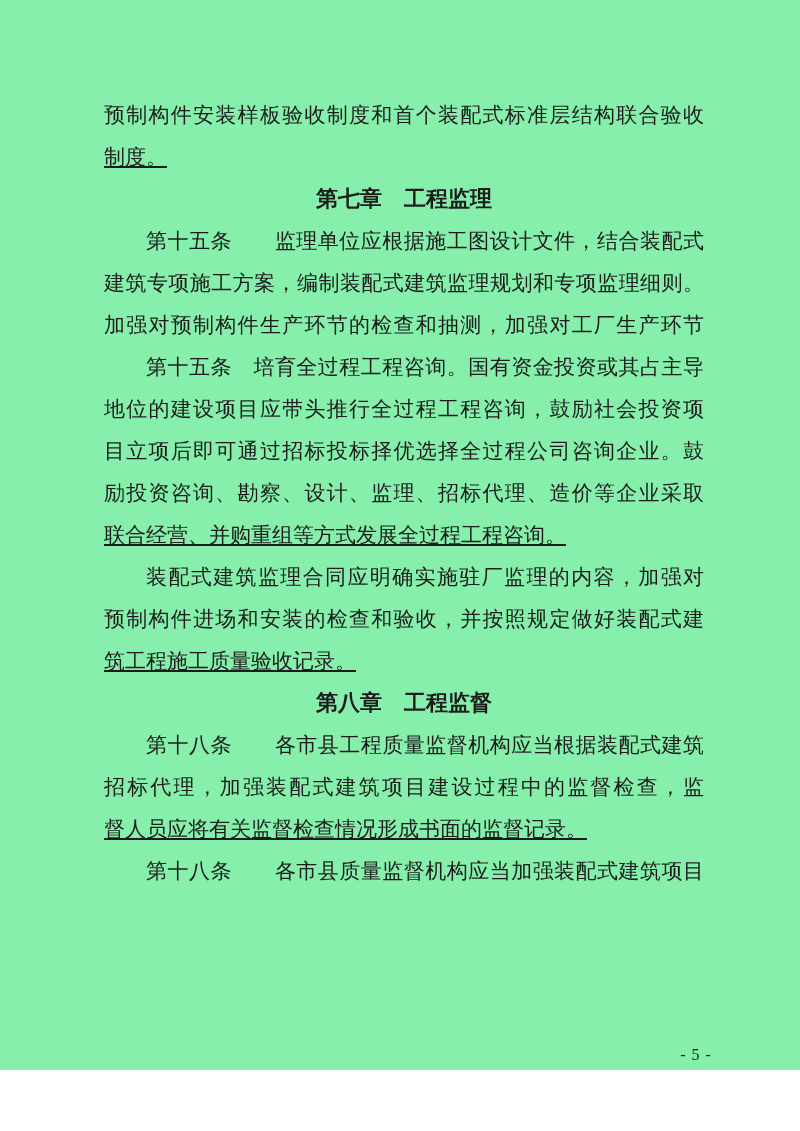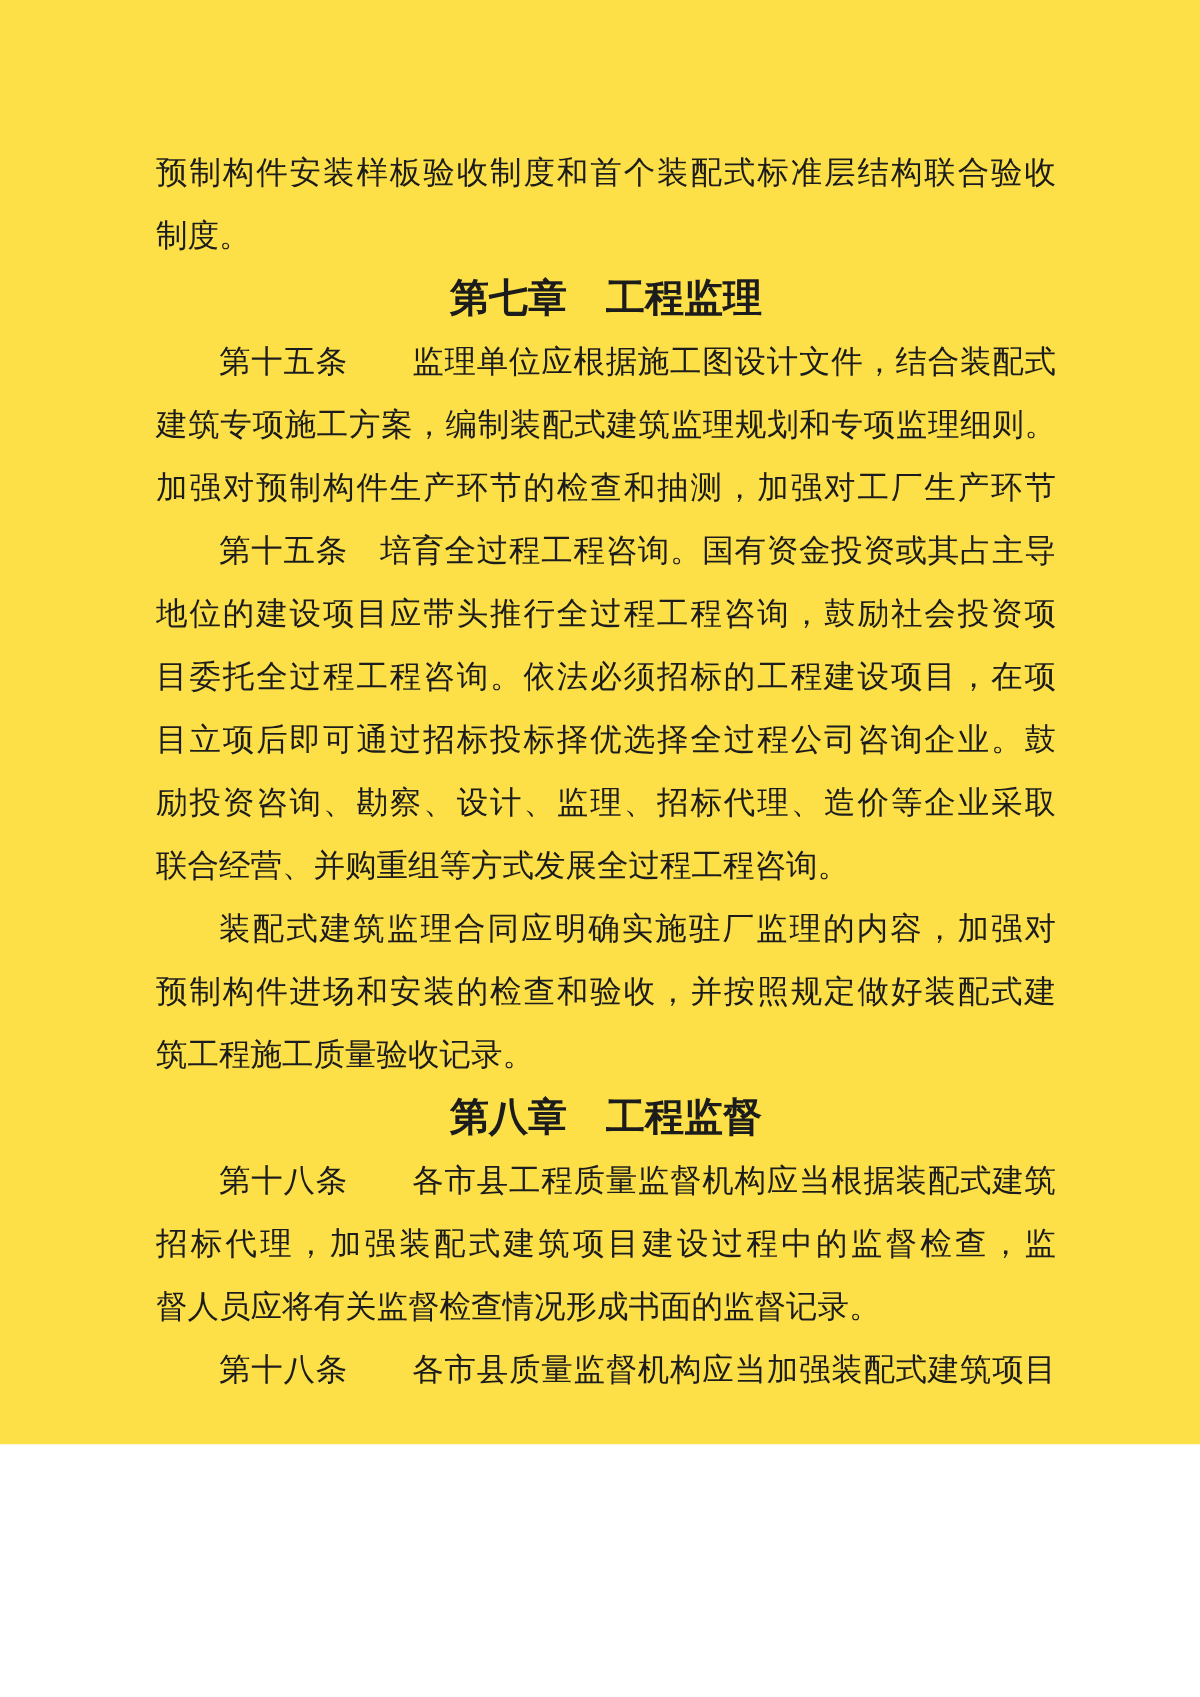--- a/index.html
+++ b/index.html
@@ -3,22 +3,22 @@
 <meta charset="utf-8">
 <style>
   html, body {
     margin: 0;
     padding: 0;
     background: #ffffff;
   }
   .page {
     position: relative;
     width: 800px;
-    height: 963px;
-    background: #fde047;
+    height: 1070px;
+    background: #86efac;
     overflow: hidden;
     font-family: "Liberation Serif", "DejaVu Serif", serif;
     color: #1c1c1c;
   }
   .content {
     position: absolute;
     left: 104px;
     top: 94px;
     width: 600px;
     font-size: 21px;
@@ -29,25 +29,26 @@
     text-align-last: justify;
     white-space: normal;
   }
   .line.indent {
     text-indent: 2em;
     font-family: Liberation Serif, serif;
   }
   .line.final {
     text-align: center;
     text-align-last: left;
+    text-decoration: underline;
   }
   .line.heading {
     text-align-last: center;
     font-weight: bold;
-    font-size: 26px;
+    font-size: 22px;
   }
   .footer {
     position: absolute;
     top: 1046px;
     left: 646px;
     width: 100px;
     text-align: center;
     font-size: 16px;
     letter-spacing: 1px;
     color: #1c1c1c;
@@ -59,21 +60,20 @@
 <div class="page">
   <div class="content">
       <div class="line">预制构件安装样板验收制度和首个装配式标准层结构联合验收</div>
       <div class="line final">制度。</div>
       <div class="line heading">第七章　工程监理</div>
       <div class="line indent">第十五条　　监理单位应根据施工图设计文件，结合装配式</div>
       <div class="line">建筑专项施工方案，编制装配式建筑监理规划和专项监理细则。</div>
       <div class="line">加强对预制构件生产环节的检查和抽测，加强对工厂生产环节</div>
       <div class="line indent">第十五条　培育全过程工程咨询。国有资金投资或其占主导</div>
       <div class="line">地位的建设项目应带头推行全过程工程咨询，鼓励社会投资项</div>
-      <div class="line">目委托全过程工程咨询。依法必须招标的工程建设项目，在项</div>
       <div class="line">目立项后即可通过招标投标择优选择全过程公司咨询企业。鼓</div>
       <div class="line">励投资咨询、勘察、设计、监理、招标代理、造价等企业采取</div>
       <div class="line final">联合经营、并购重组等方式发展全过程工程咨询。</div>
       <div class="line indent">装配式建筑监理合同应明确实施驻厂监理的内容，加强对</div>
       <div class="line">预制构件进场和安装的检查和验收，并按照规定做好装配式建</div>
       <div class="line final">筑工程施工质量验收记录。</div>
       <div class="line heading">第八章　工程监督</div>
       <div class="line indent">第十八条　　各市县工程质量监督机构应当根据装配式建筑</div>
       <div class="line">招标代理，加强装配式建筑项目建设过程中的监督检查，监</div>
       <div class="line final">督人员应将有关监督检查情况形成书面的监督记录。</div>

